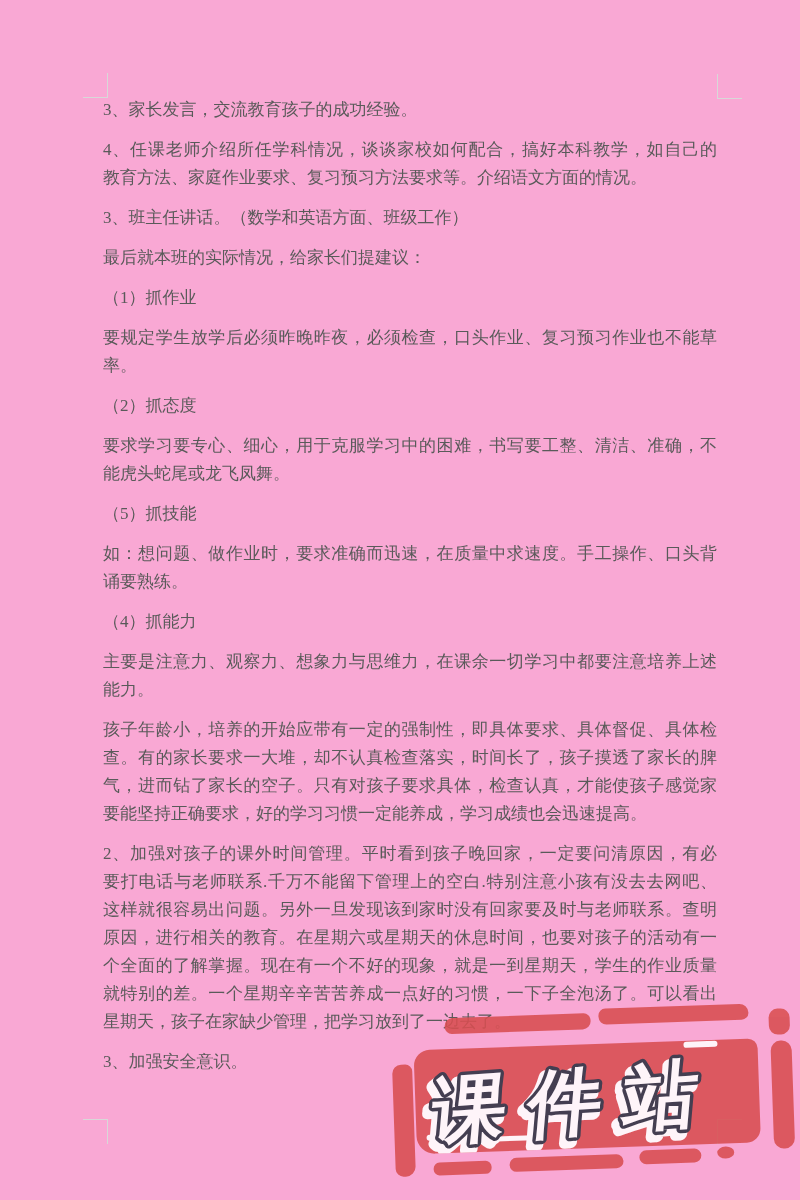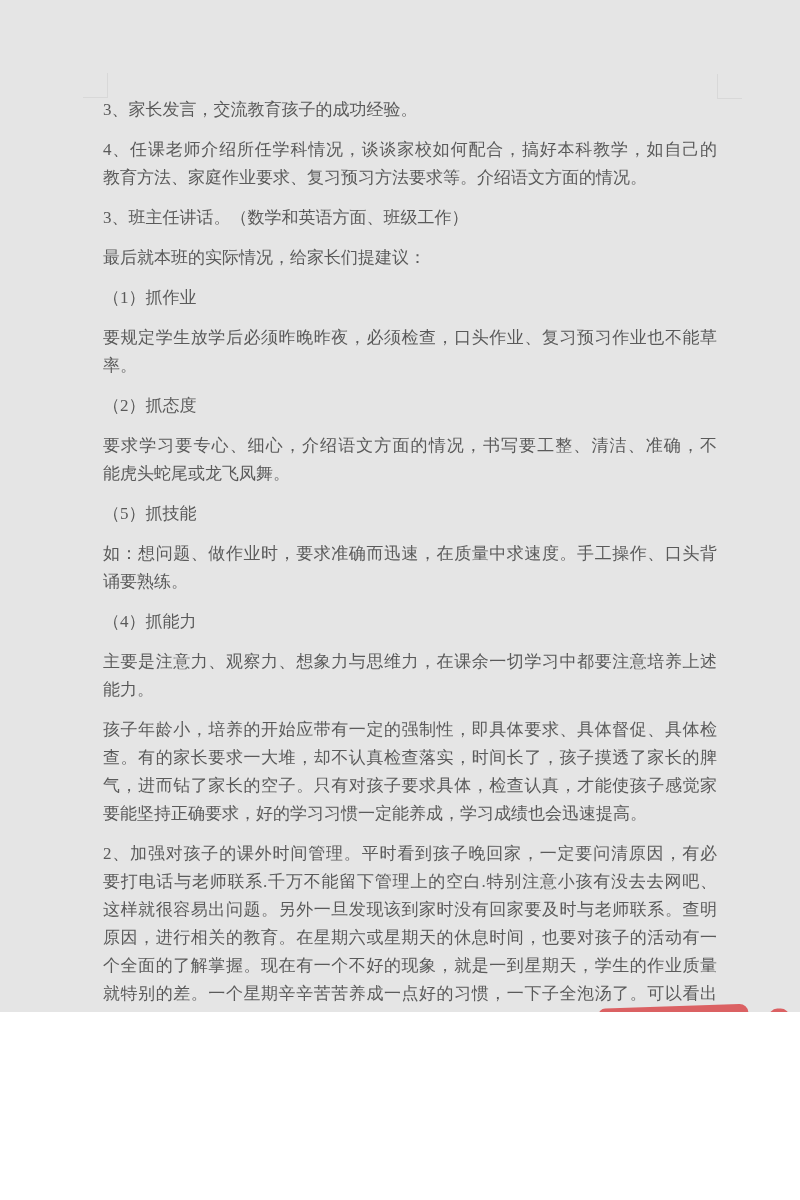--- a/index.html
+++ b/index.html
@@ -1,18 +1,18 @@
 <!DOCTYPE html>
 <html><head>
 <meta charset="utf-8">
 <style>
   html,body { margin:0; padding:0; background:#ffffff; }
   .page {
-    position:relative; width:800px; height:1012px;
-    background:#e5e5e5; overflow:hidden;
+    position:relative; width:800px; height:1200px;
+    background:#f9a8d4; overflow:hidden;
     font-family:"Liberation Serif","DejaVu Serif",serif;
   }
   
   .textcol {
     position:absolute; left:103px; top:96px; width:614px;
     color:#5a5a5a; font-size:17px; line-height:28px;
   }
   .para { margin:0 0 12px 0; }
   .line {
     text-align:justify; text-align-last:justify;
@@ -75,21 +75,21 @@
         <div class="line end">（1）抓作业</div>
       </div>
       <div class="para">
         <div class="line">要规定学生放学后必须昨晚昨夜，必须检查，口头作业、复习预习作业也不能草</div>
         <div class="line end">率。</div>
       </div>
       <div class="para">
         <div class="line end">（2）抓态度</div>
       </div>
       <div class="para">
-        <div class="line">要求学习要专心、细心，介绍语文方面的情况，书写要工整、清洁、准确，不</div>
+        <div class="line">要求学习要专心、细心，用于克服学习中的困难，书写要工整、清洁、准确，不</div>
         <div class="line end">能虎头蛇尾或龙飞凤舞。</div>
       </div>
       <div class="para">
         <div class="line end">（5）抓技能</div>
       </div>
       <div class="para">
         <div class="line">如：想问题、做作业时，要求准确而迅速，在质量中求速度。手工操作、口头背</div>
         <div class="line end">诵要熟练。</div>
       </div>
       <div class="para">

